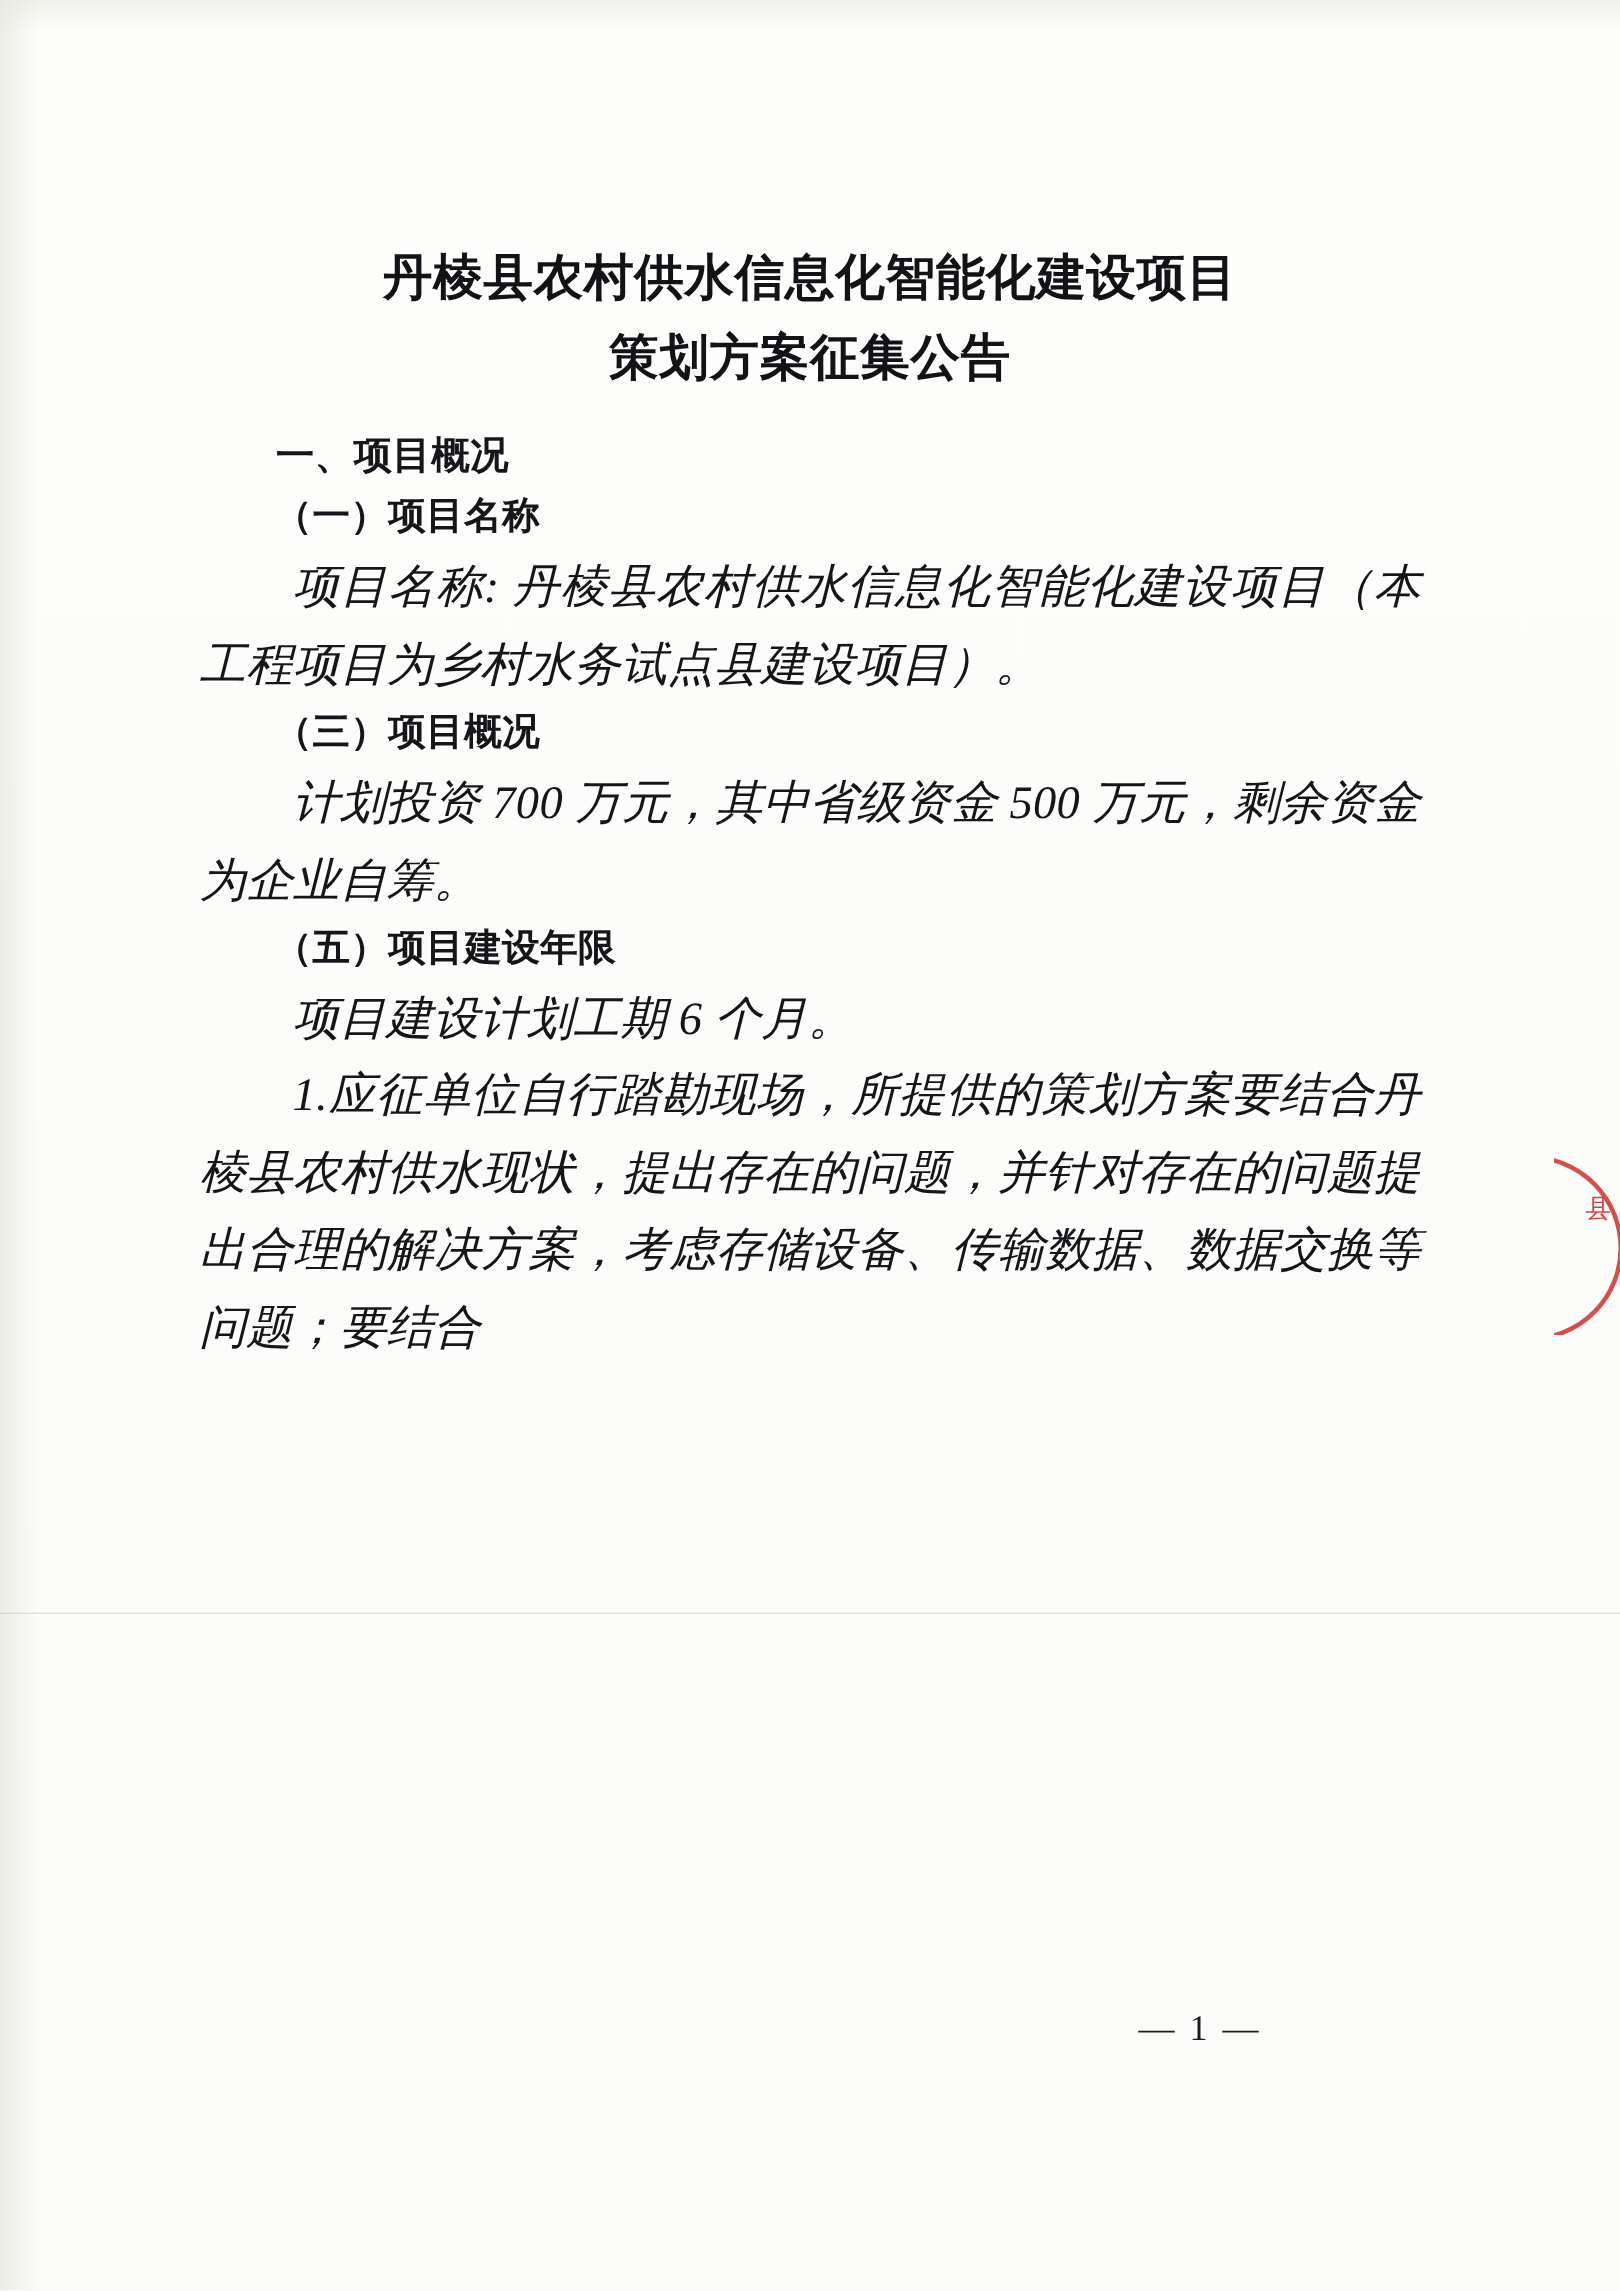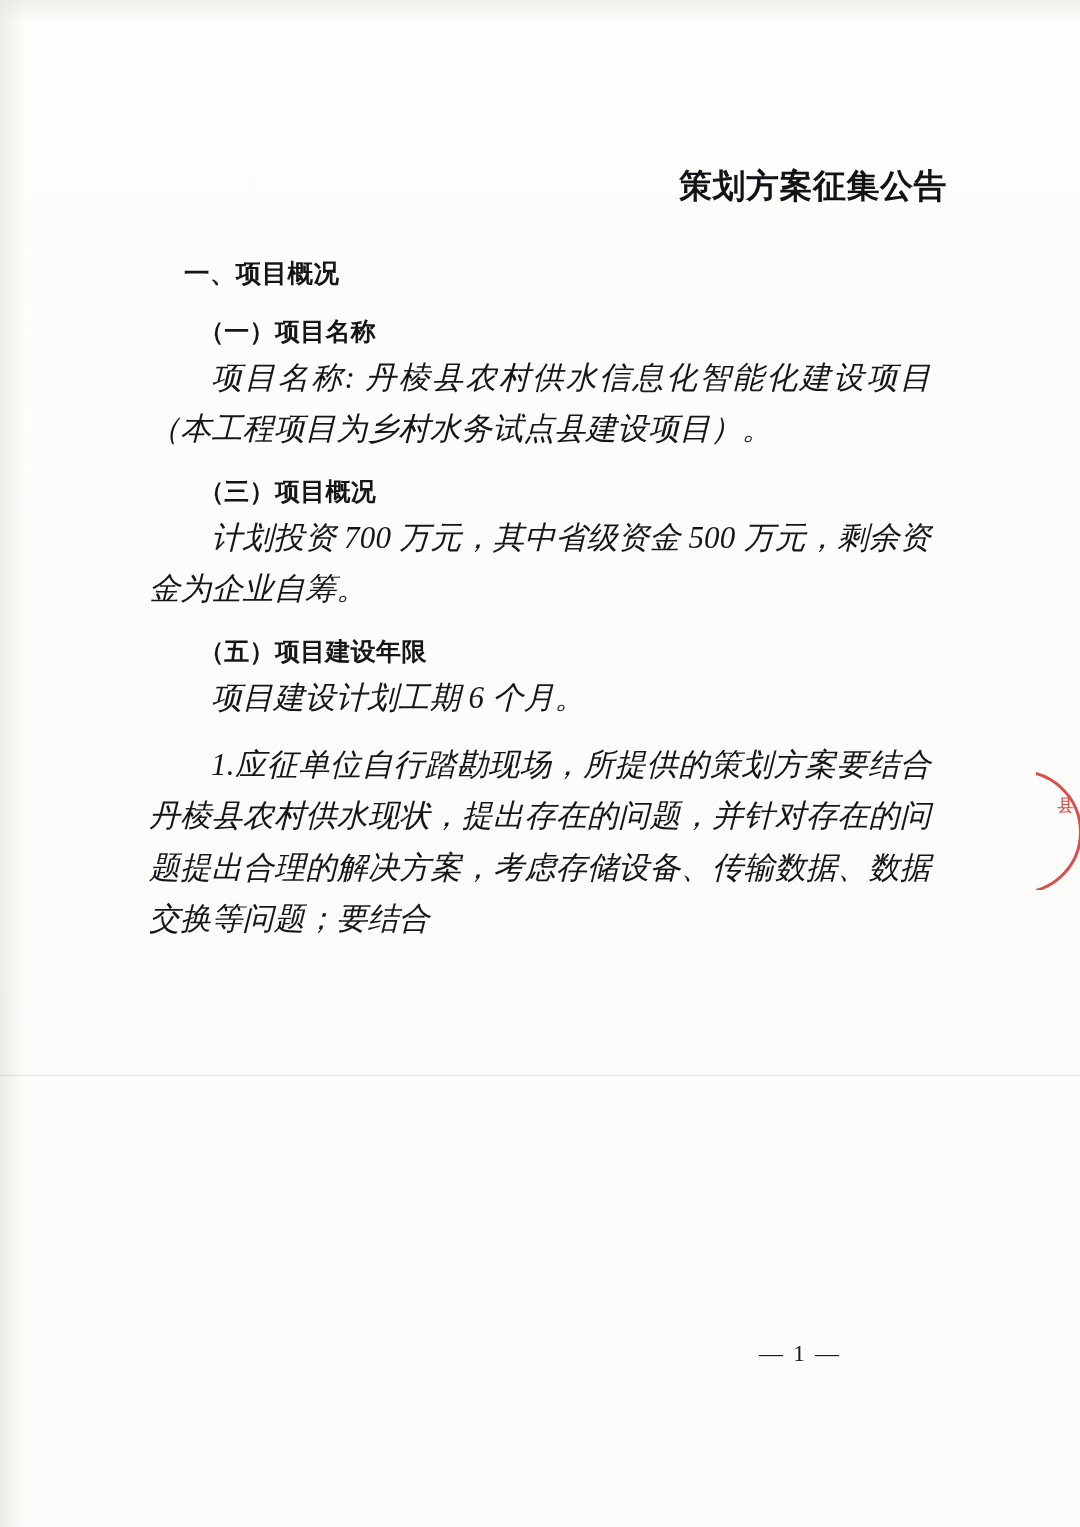--- a/index.html
+++ b/index.html
@@ -52,27 +52,26 @@
     text-align: center;
     font-family: "Liberation Serif", "DejaVu Serif", serif;
     font-weight: bold;
     font-size: 33px;
     line-height: 1.62;
     letter-spacing: 0.5px;
     color: #121317;
   }
   .doc-title .line2 {
     display: block;
-    text-align: right;
   }
   .section-h1 {
     font-weight: bold;
     font-size: 25.5px;
     line-height: 1.62;
-    margin-top: 40px;
+    margin-top: 16px;
     text-indent: 2em;
     letter-spacing: 0.4px;
   }
   .section-h2 {
     font-weight: bold;
     font-size: 25px;
     line-height: 1.64;
     text-indent: 2em;
     letter-spacing: 0.3px;
   }
@@ -80,21 +79,21 @@
     font-size: 31px;
     line-height: 1.66;
     margin: 0;
     text-indent: 2em;
     text-align: justify;
     text-justify: inter-ideograph;
     letter-spacing: 0.2px;
     font-style: italic;
   }
   .block {
-    margin: 16px;
+    margin: 0;
   }
   .page-number {
     position: absolute;
     left: 0;
     right: 0;
     top: 1340px;
     text-align: center;
     font-size: 24px;
     letter-spacing: 2px;
     color: #1b1c20;
@@ -140,20 +139,21 @@
   <div class="scan-fold"></div>
 
   <div class="seal">
     <div class="seal-ring"></div>
     <div class="seal-text">县</div>
   </div>
 
   <div class="content">
 
     <div class="doc-title">
+      <span>丹棱县农村供水信息化智能化建设项目</span>
       <span class="line2">策划方案征集公告</span>
     </div>
 
     <div class="section-h1">一、项目概况</div>
 
     <div class="block">
       <div class="section-h2">（一）项目名称</div>
       <p class="body">项目名称: 丹棱县农村供水信息化智能化建设项目（本工程项目为乡村水务试点县建设项目）。</p>
     </div>
 

